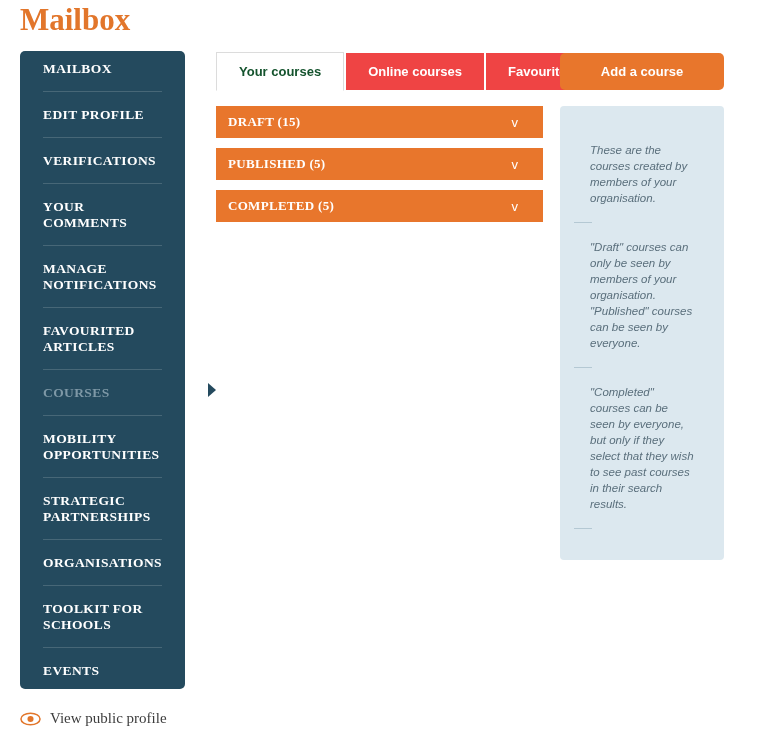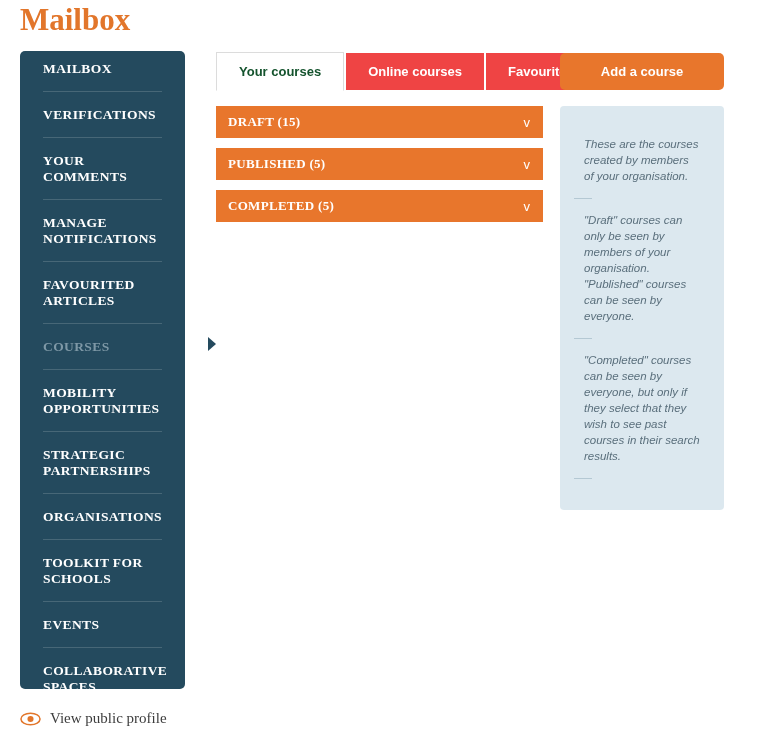--- a/index.html
+++ b/index.html
@@ -152,21 +152,21 @@
     top: 106px;
     width: 327px;
   }
   .acc-row {
     background: #e8762c;
     height: 32px;
     margin-bottom: 10px;
     display: flex;
     align-items: center;
     justify-content: space-between;
-    padding: 0 13px 0 12px;
+    padding: 0 25px 0 12px;
     box-sizing: border-box;
     cursor: pointer;
   }
   .acc-label {
     font-family: "Liberation Serif", serif;
     font-size: 13px;
     font-weight: bold;
     color: #ffffff;
     letter-spacing: 0.3px;
     text-transform: uppercase;
@@ -188,36 +188,37 @@
     border-radius: 4px;
     box-sizing: border-box;
     padding: 20px 14px 18px 14px;
   }
   .info-para {
     font-family: "Liberation Sans", sans-serif;
     font-style: italic;
     font-size: 11.5px;
     line-height: 16px;
     color: #5a6f7c;
-    margin: 10px;
+    margin: 16px;
   }
   .info-divider {
     width: 18px;
     height: 1px;
     background: #b4c8d3;
     margin: 14px 0 13px 0;
   }
 </style>
 </head>
 <body>
 
 <div class="page-title">Mailbox</div>
 
 <nav class="sidebar" id="sidebar">
     <div class="nav-item"><span>Mailbox</span></div>
+    <div class="nav-item"><span>Edit profile</span></div>
     <div class="nav-item"><span>Verifications</span></div>
     <div class="nav-item"><span>Your comments</span></div>
     <div class="nav-item"><span>Manage notifications</span></div>
     <div class="nav-item"><span>Favourited articles</span></div>
     <div class="nav-item active"><span>Courses</span><span class="nav-arrow"></span></div>
     <div class="nav-item"><span>Mobility opportunities</span></div>
     <div class="nav-item"><span>Strategic partnerships</span></div>
     <div class="nav-item"><span>Organisations</span></div>
     <div class="nav-item"><span>Toolkit for schools</span></div>
     <div class="nav-item"><span>Events</span></div>

